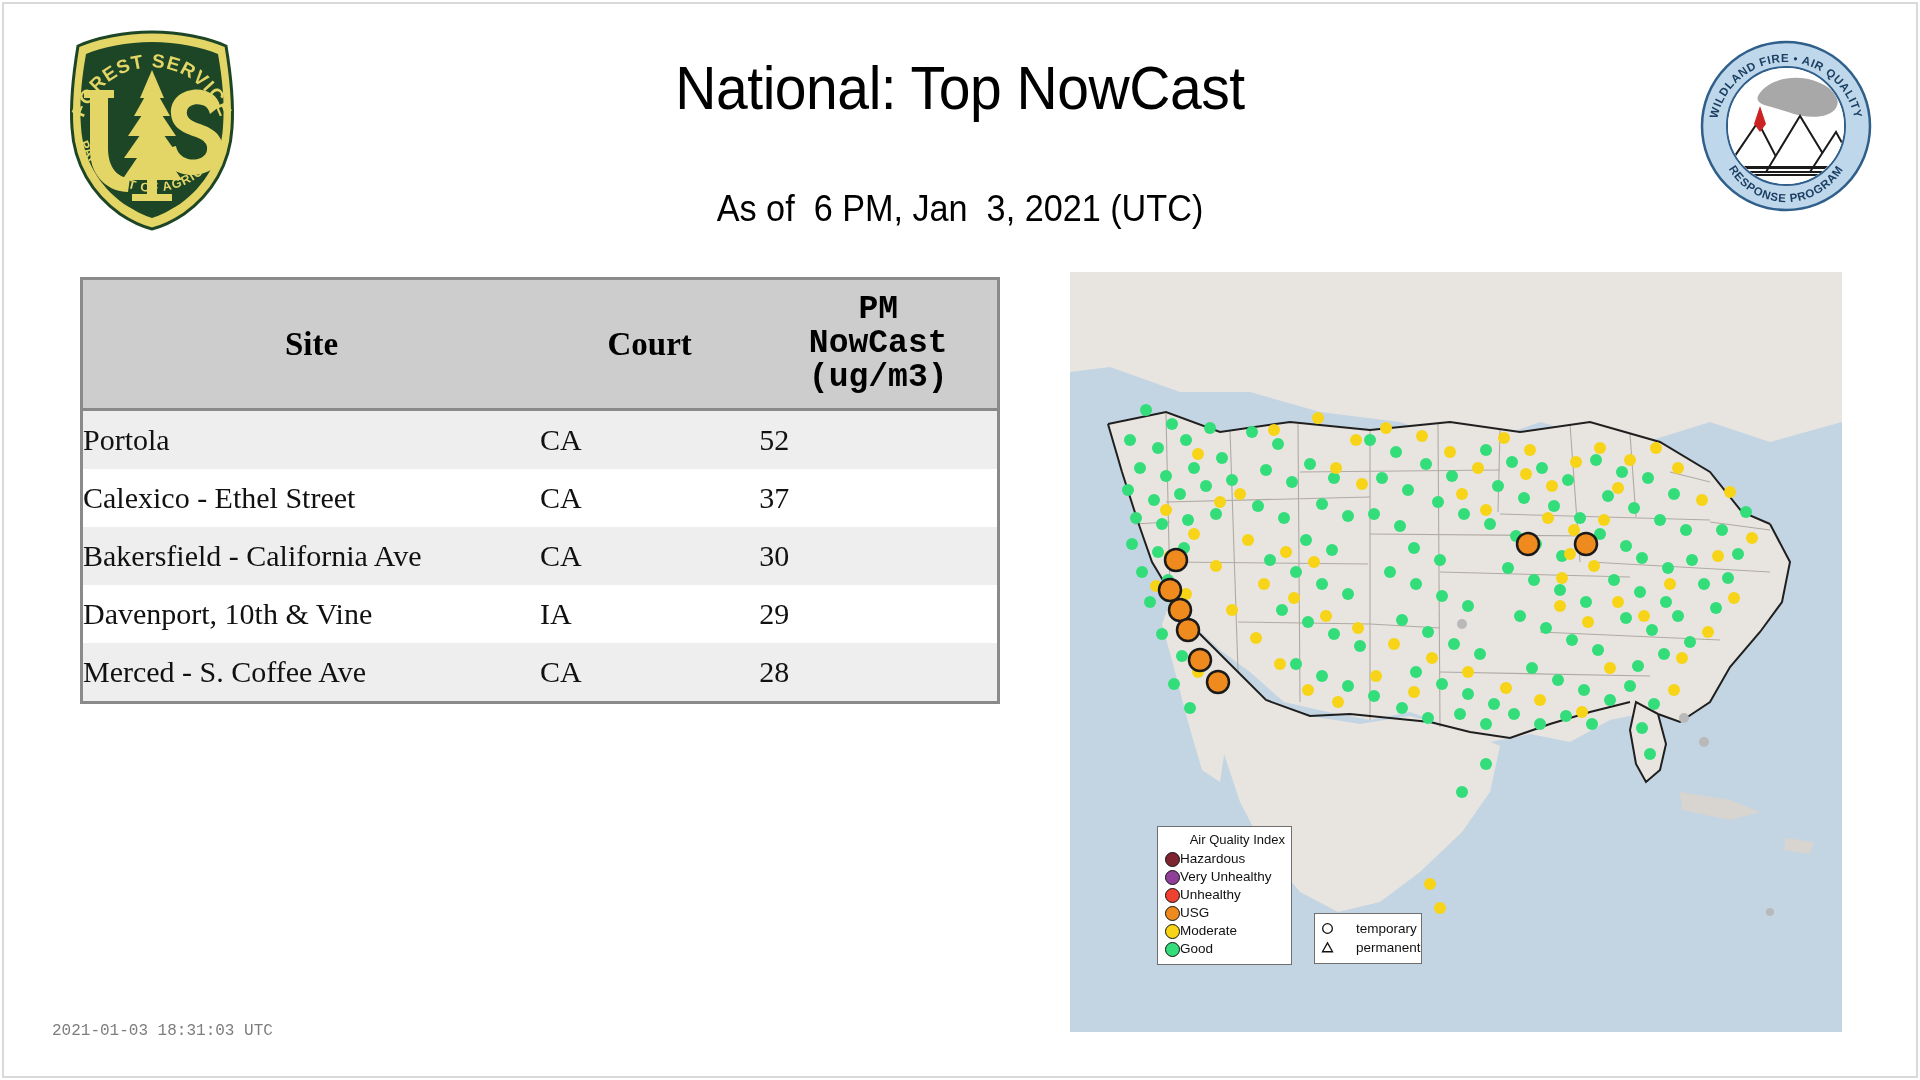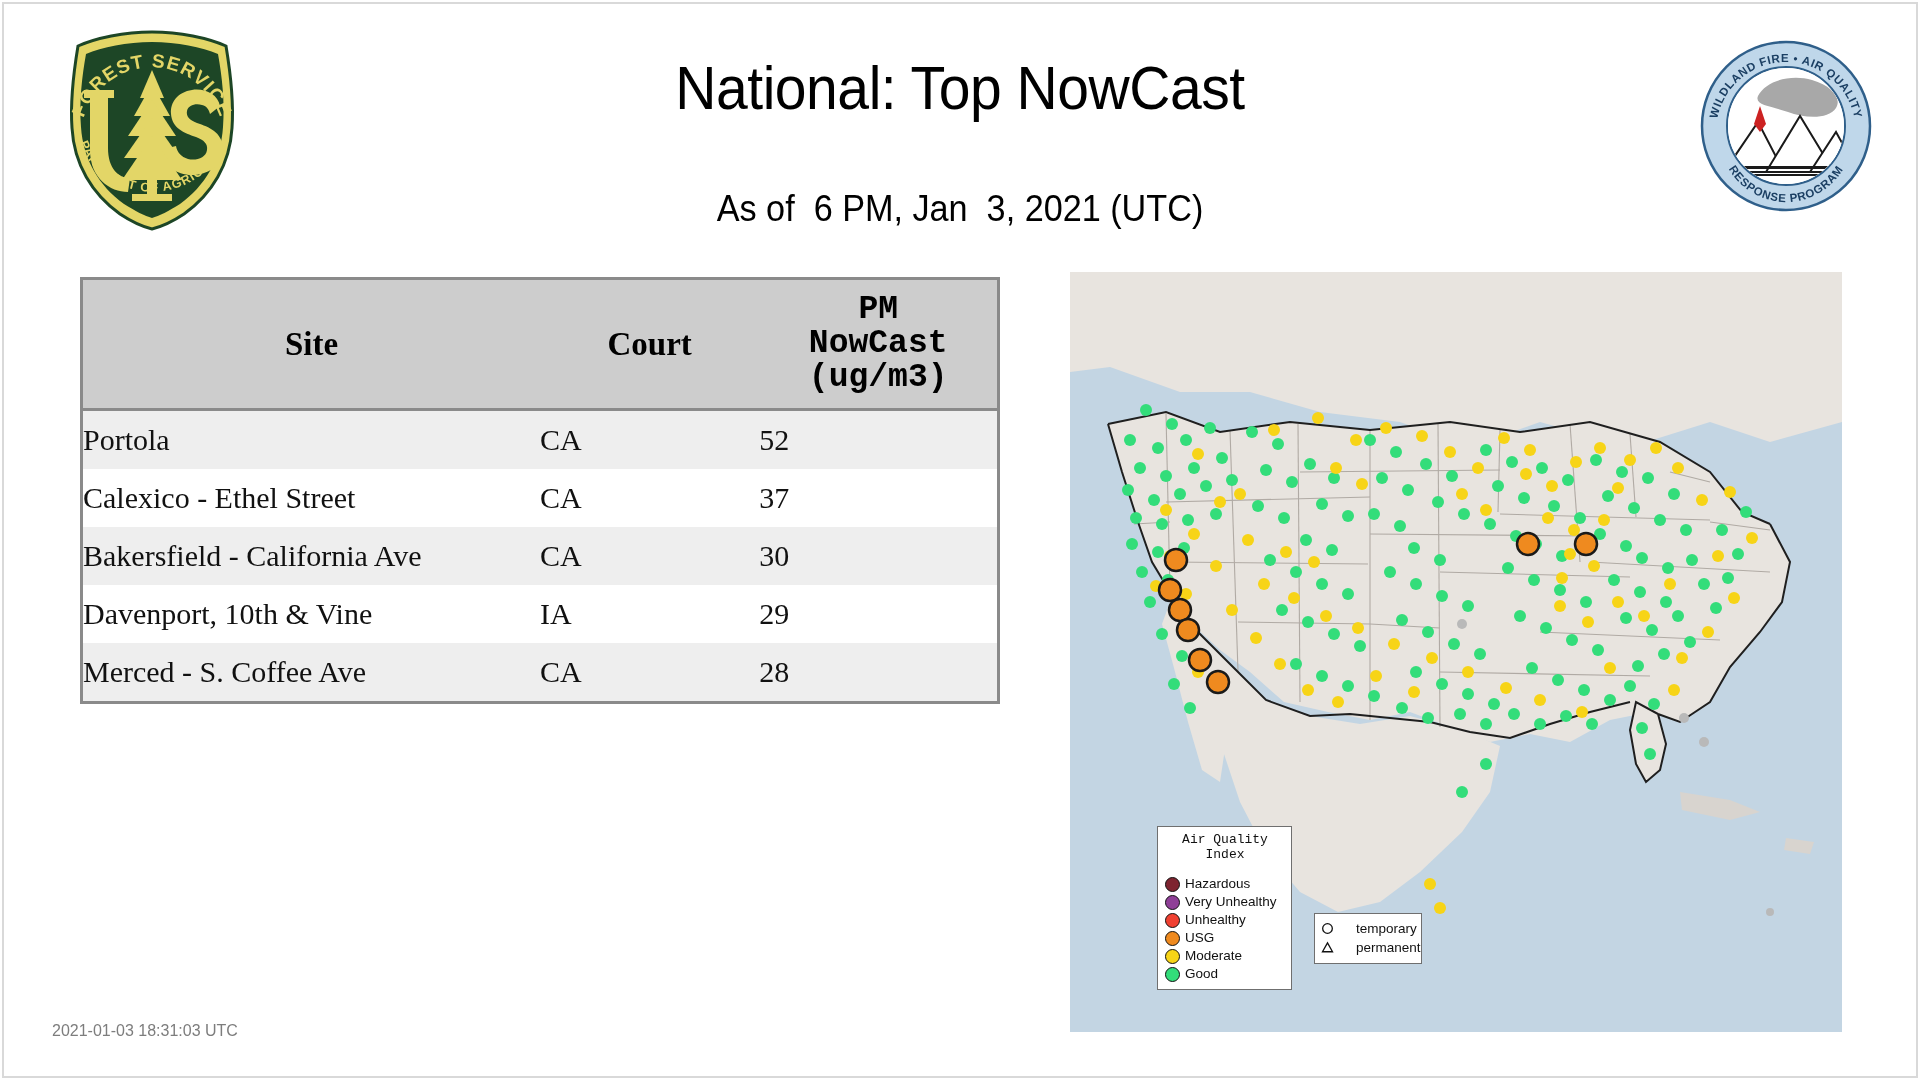--- a/index.html
+++ b/index.html
@@ -86,21 +86,21 @@
   }
   table.aqi tbody tr:nth-child(odd) td{background:#eeeeee;}
   table.aqi tbody tr:nth-child(even) td{background:#ffffff;}
   .col-site{width:50%;}
   .col-state{width:24%;}
   .col-pm{width:26%;}
 
   
   .timestamp{
     position:absolute;left:52px;top:1022px;
-    font-family:Liberation Sans, sans-serif;
+    font-family:Liberation Mono, monospace;
     font-size:16px;
     color:#7d7d7d;
   }
 
   
   .map{
     position:absolute;left:1070px;top:272px;width:772px;height:760px;
     background:#c3d5e3;
     overflow:hidden;
   }
@@ -110,23 +110,23 @@
   .legend-aqi{
     position:absolute;left:1157px;top:826px;
     width:135px;
     background:#ffffff;
     border:1px solid #6f6f6f;
     padding:5px 6px 6px 7px;
     box-sizing:border-box;
     font-family:"Liberation Sans", sans-serif;
   }
   .legend-aqi .lg-title{
-    font-size:13px;color:#111;text-align:center;margin-bottom:13px;font-family:Liberation Mono, monospace;
-  }
-  .legend-row{display:flex;align-items:center;gap:5px;height:18px;}
+    font-size:13px;color:#111;text-align:right;margin-bottom:3px;
+  }
+  .legend-row{display:flex;align-items:center;height:18px;}
   .legend-dot{
     width:13px;height:13px;border-radius:50%;
     border:1px solid #111;flex:0 0 auto;
   }
   .legend-label{font-size:13.5px;color:#111;line-height:1;}
 
   .legend-type{
     position:absolute;left:1314px;top:913px;
     width:108px;
     background:#ffffff;

